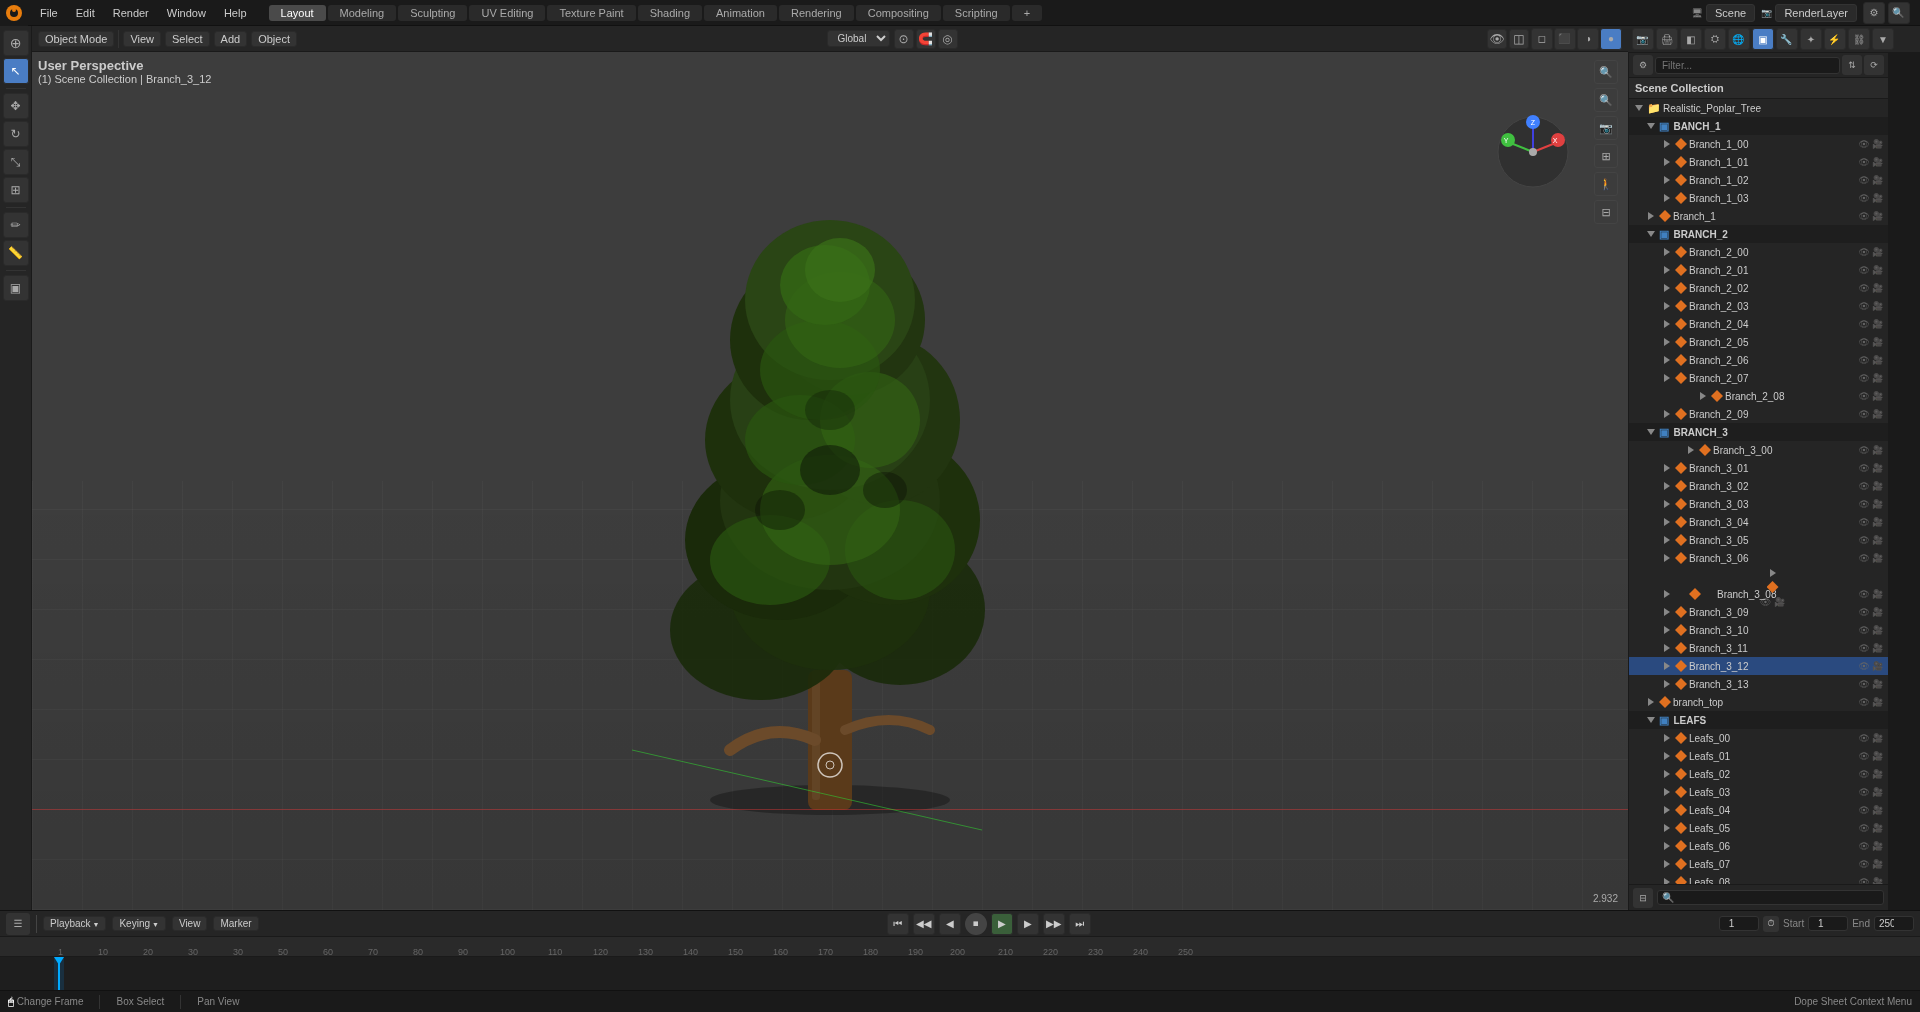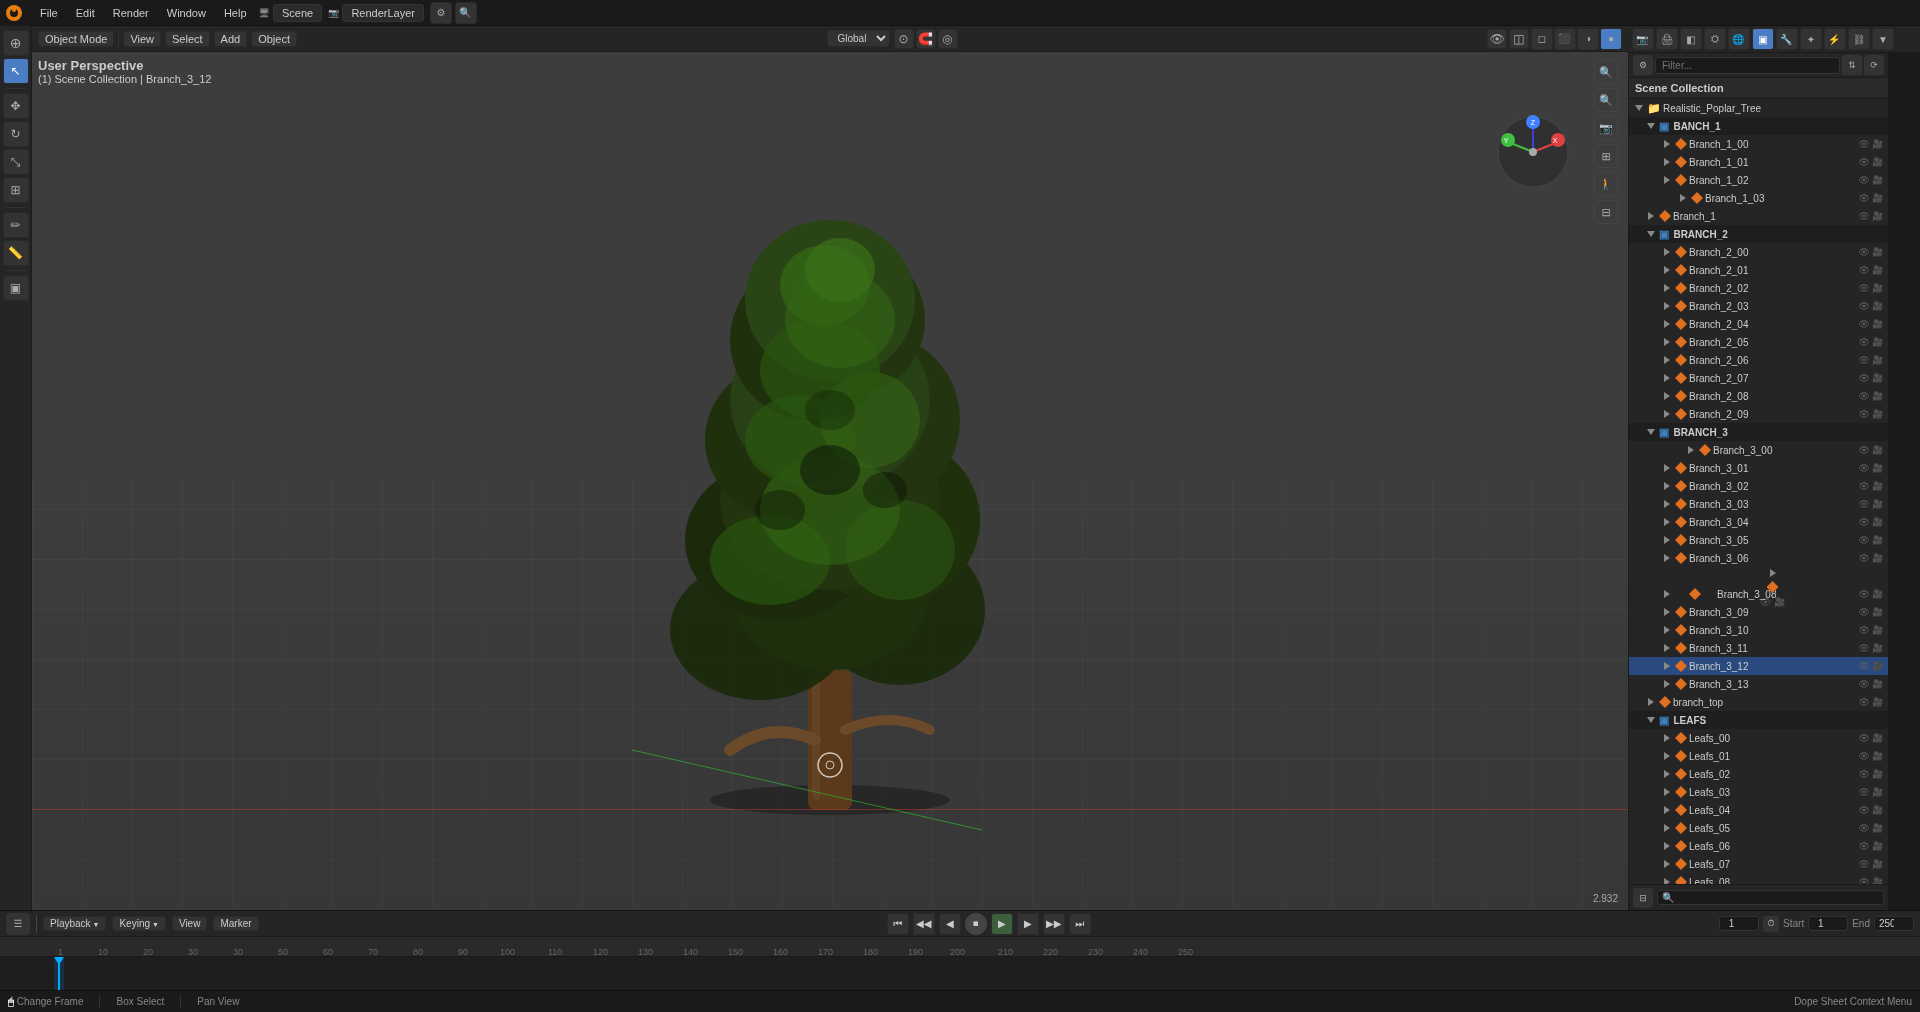--- a/index.html
+++ b/index.html
@@ -491,20 +491,33 @@
       <circle cx="9" cy="9" r="4" fill="#1a1a1a"></circle>
       <circle cx="9" cy="6" r="2" fill="#e87d0d"></circle>
     </svg>
   </div>
   <div class="menu-items">
     <span class="menu-item">File</span>
     <span class="menu-item">Edit</span>
     <span class="menu-item">Render</span>
     <span class="menu-item">Window</span>
     <span class="menu-item">Help</span>
+  </div>
+  <div class="workspace-tabs">
+    <span class="workspace-tab active">Layout</span>
+    <span class="workspace-tab">Modeling</span>
+    <span class="workspace-tab">Sculpting</span>
+    <span class="workspace-tab">UV Editing</span>
+    <span class="workspace-tab">Texture Paint</span>
+    <span class="workspace-tab">Shading</span>
+    <span class="workspace-tab">Animation</span>
+    <span class="workspace-tab">Rendering</span>
+    <span class="workspace-tab">Compositing</span>
+    <span class="workspace-tab">Scripting</span>
+    <span class="workspace-tab">+</span>
   </div>
   <div class="right-area">
     <div style="display:flex;align-items:center;gap:3px;">
       <span style="color:#888;font-size:9px;">🖥</span>
       <span class="scene-name">Scene</span>
     </div>
     <div style="display:flex;align-items:center;gap:3px;">
       <span style="color:#888;font-size:9px;">📷</span>
       <span class="render-layer-name">RenderLayer</span>
     </div>
@@ -735,21 +748,21 @@
           <span class="expand-arrow">
               <span class="tri-right"></span>
             </span>
           <span class="mesh-icon"></span>
           <span class="item-name">Branch_1_02</span>
           <div class="item-icons-right">
             <span class="eye-icon">👁</span>
             <span class="camera-icon">🎥</span>
           </div>
         </div>
-        <div class="outliner-item" style="padding-left:48px;">
+        <div class="outliner-item" style="padding-left:32px;">
           <span class="expand-arrow">
               <span class="tri-right"></span>
             </span>
           <span class="mesh-icon"></span>
           <span class="item-name">Branch_1_03</span>
           <div class="item-icons-right">
             <span class="eye-icon">👁</span>
             <span class="camera-icon">🎥</span>
           </div>
         </div>
@@ -854,21 +867,21 @@
           <span class="expand-arrow">
               <span class="tri-right"></span>
             </span>
           <span class="mesh-icon"></span>
           <span class="item-name">Branch_2_07</span>
           <div class="item-icons-right">
             <span class="eye-icon">👁</span>
             <span class="camera-icon">🎥</span>
           </div>
         </div>
-        <div class="outliner-item" style="padding-left:32px;">
+        <div class="outliner-item" style="padding-left:24px;margin-left:44px;">
           <span class="expand-arrow">
               <span class="tri-right"></span>
             </span>
           <span class="mesh-icon"></span>
           <span class="item-name">Branch_2_08</span>
           <div class="item-icons-right">
             <span class="eye-icon">👁</span>
             <span class="camera-icon">🎥</span>
           </div>
         </div>

